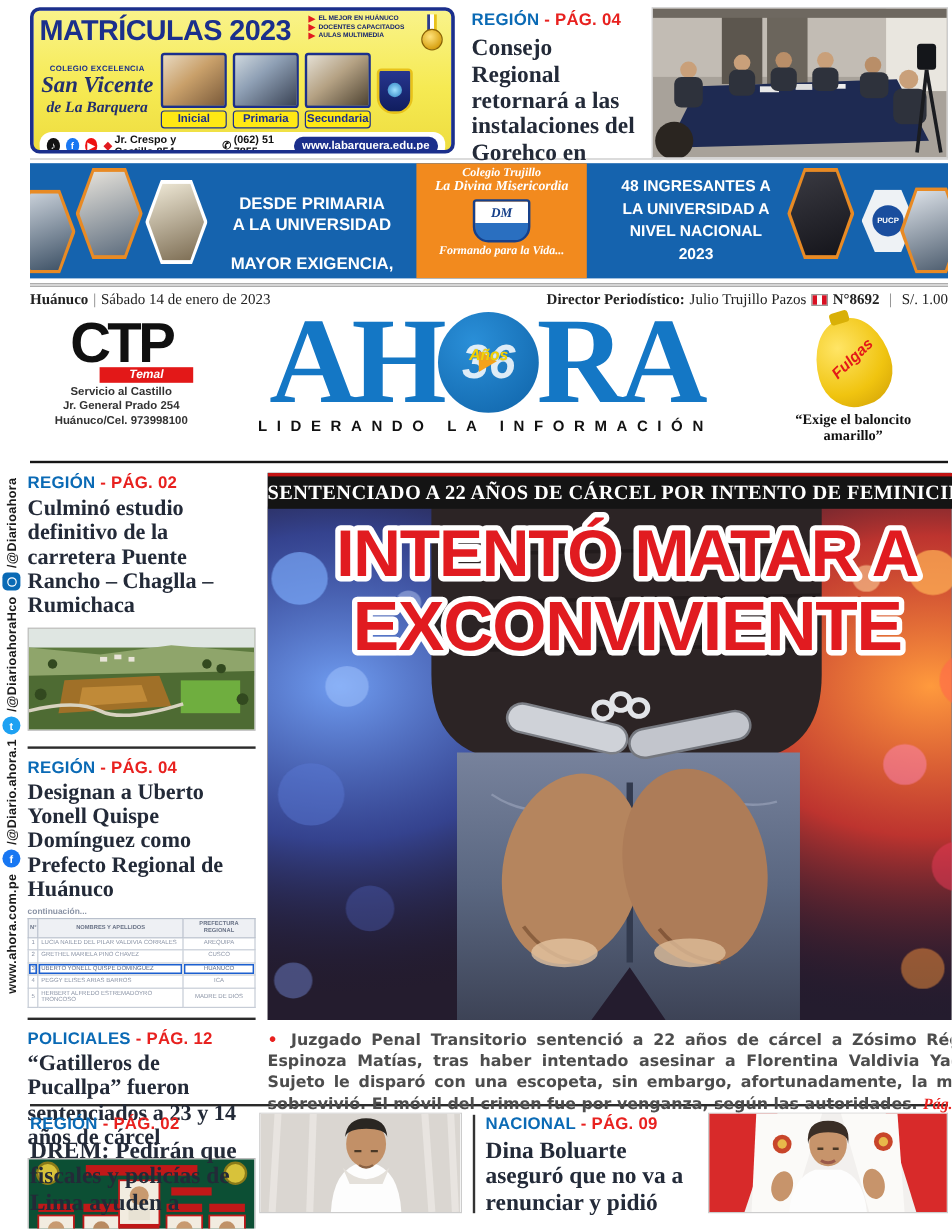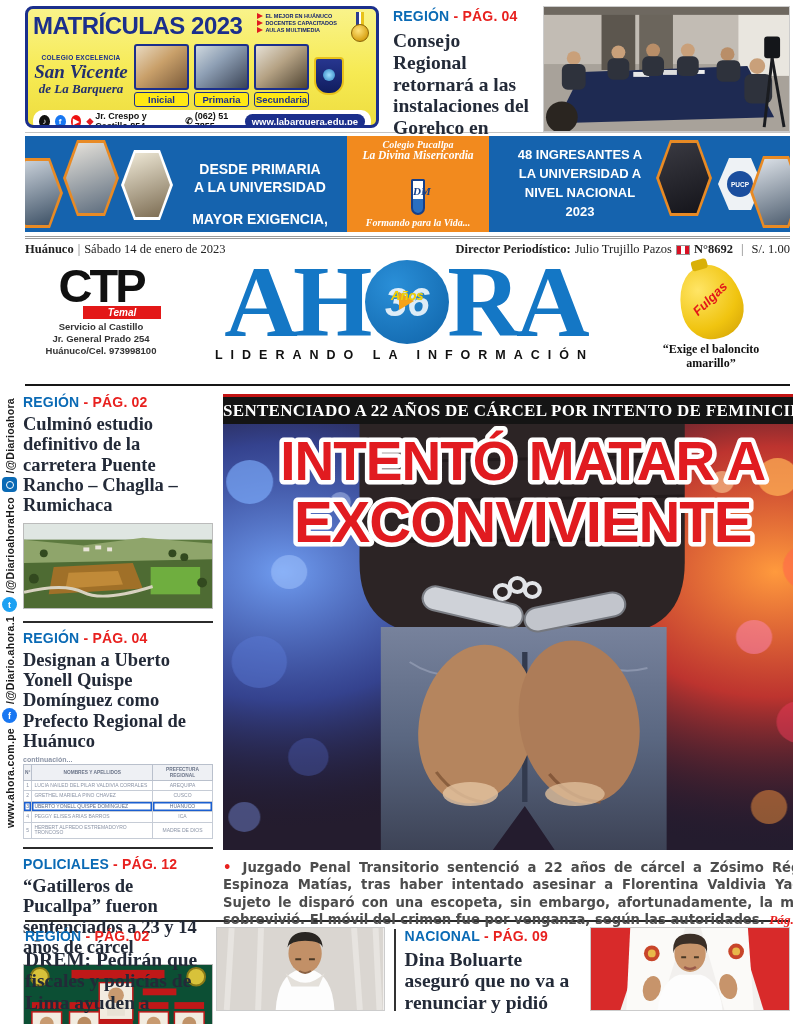--- a/index.html
+++ b/index.html
@@ -56,21 +56,21 @@
   
   .rule-thin{border-top:1px solid #c4c4c4;margin:0 3px 0 25px}
   .banner{position:relative;margin:3px 3px 0 25px;height:96px;background:var(--banner-blue,#1563ae);overflow:hidden;color:#fff}
   .hex{position:absolute;clip-path:polygon(25% 0,75% 0,100% 50%,75% 100%,25% 100%,0 50%);}
   .hex .inner{position:absolute;inset:3px;clip-path:polygon(25% 0,75% 0,100% 50%,75% 100%,25% 100%,0 50%);}
   .banner-left-text{position:absolute;left:155px;top:24px;width:160px;text-align:center;font-weight:800;font-size:14px;line-height:1.3}
   .banner-left-text .grp2{margin-top:14px}
   .banner-center{position:absolute;left:322px;top:0;width:142px;height:96px;background:var(--banner-orange,#f28a1e);text-align:center;padding-top:3px}
   .bc-type{font-family:"Liberation Serif",serif;font-style:italic;font-weight:700;font-size:10px}
   .bc-name{font-family:"Liberation Serif",serif;font-style:italic;font-weight:700;font-size:11.5px;line-height:1}
-  .bc-shield{width:14px;height:36px;margin:17px auto 0;background:linear-gradient(180deg,#fff 55%,#2a6fc0 55%);border:2px solid #16408a;border-radius:3px 3px 13px 13px;position:relative;font-family:"Liberation Serif",serif;font-style:italic;font-weight:700;color:#16408a;font-size:11px;line-height:20px}
+  .bc-shield{width:48px;height:36px;margin:4px auto 0;background:linear-gradient(180deg,#fff 55%,#2a6fc0 55%);border:2px solid #16408a;border-radius:3px 3px 13px 13px;position:relative;font-family:"Liberation Serif",serif;font-style:italic;font-weight:700;color:#16408a;font-size:11px;line-height:20px}
   .bc-motto{font-family:"Liberation Serif",serif;font-style:italic;font-weight:700;font-size:10px;margin-top:2px}
   .banner-right-text{position:absolute;left:470px;top:10px;width:170px;text-align:center;font-weight:800;font-size:13px;line-height:1.45}
   .pucp{position:absolute;right:28px;top:22px;width:44px;height:52px;background:#eef2f5;clip-path:polygon(25% 0,75% 0,100% 50%,75% 100%,25% 100%,0 50%);display:flex;align-items:center;justify-content:center}
   .pucp .circ{width:26px;height:26px;border-radius:50%;background:#1a4e9e;color:#fff;font-size:6.5px;font-weight:800;display:flex;align-items:center;justify-content:center}
 
   .rule-double{border-top:3px double #9a9a9a;margin:4px 3px 0 25px}
 
   
   .date-strip{display:flex;align-items:center;margin:3px 3px 0 25px;font-family:"Liberation Serif",serif;font-size:12.5px;color:#222}
   .date-strip b{font-weight:700}
@@ -257,21 +257,21 @@
     <div class="hex" style="left:96px;top:14px;width:52px;height:70px;background:#fff">
         <div class="inner" style="background:linear-gradient(160deg,#f0ead8,#7a6a50)"></div>
       </div>
     <div class="banner-left-text">
       <div>DESDE PRIMARIA</div>
       <div>A LA UNIVERSIDAD</div>
       <div class="grp2">MAYOR EXIGENCIA,</div>
       <div>MAYORES RESULTADOS</div>
     </div>
     <div class="banner-center">
-      <div class="bc-type">Colegio Pucallpa</div>
+      <div class="bc-type">Colegio Trujillo</div>
       <div class="bc-name">La Divina Misericordia</div>
       <div class="bc-shield">DM</div>
       <div class="bc-motto">Formando para la Vida...</div>
     </div>
     <div class="banner-right-text">
       <div>48 INGRESANTES A</div>
       <div>LA UNIVERSIDAD A</div>
       <div>NIVEL NACIONAL</div>
       <div>2023</div>
     </div>

